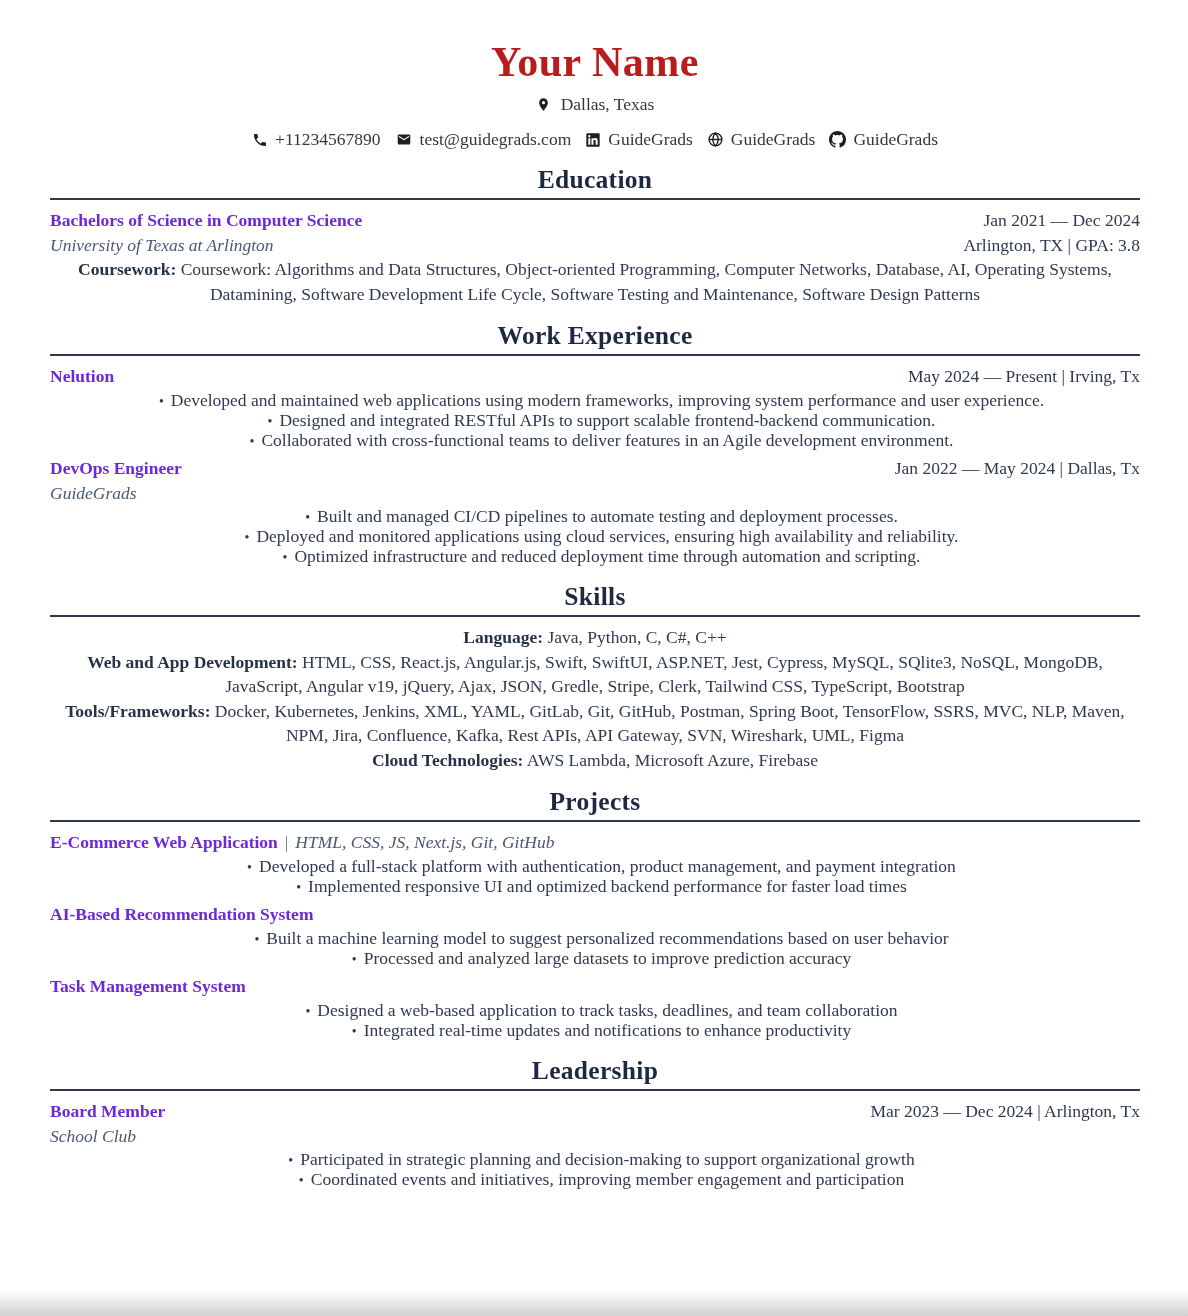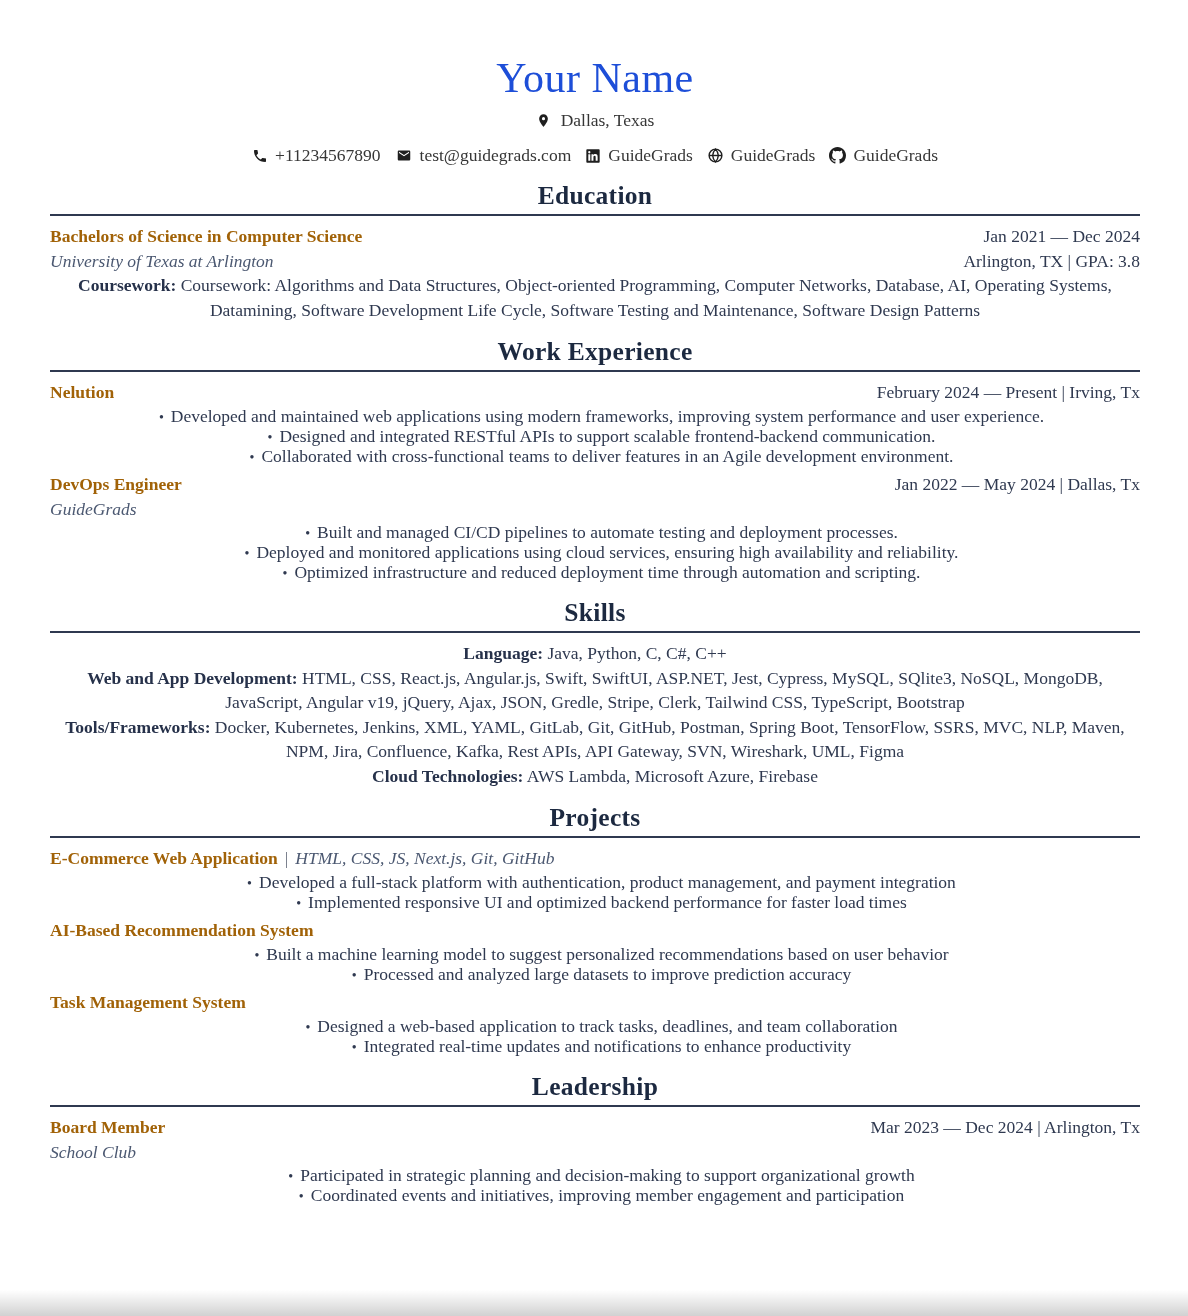--- a/index.html
+++ b/index.html
@@ -5,22 +5,22 @@
   html, body { margin: 0; padding: 0; background: #ffffff; }
   body {
     width: 1188px; height: 1316px; position: relative; overflow: hidden;
     font-family: "Liberation Serif", "DejaVu Serif", serif;
     color: #2f3950; -webkit-font-smoothing: antialiased;
   }
   .page { padding: 26px 48px 0 50px; }
 
   
   h1.name {
-    margin: 28px 0 8px; text-align: center;
-    font-size: 42px; font-weight: 400; color: #1d4ed8; letter-spacing: .5px;
+    margin: 12px 0 8px; text-align: center;
+    font-size: 42px; font-weight: 700; color: #b91c1c; letter-spacing: .5px;
   }
   .loc-row {
     display: flex; justify-content: center; align-items: center; gap: 10px;
     font-size: 17.5px; color: #363636;
   }
   .contact-row {
     display: flex; justify-content: center; align-items: center; gap: 14px;
     margin-top: 14px; font-size: 17.5px; color: #363636;
   }
   .contact-item { display: inline-flex; align-items: center; gap: 7px; cursor: pointer; }
@@ -31,21 +31,21 @@
   section { margin-top: 15px; text-align: center; }
   section h2 {
     margin: 0 0 3px; font-size: 25.5px; font-weight: 700;
     color: #1c2940; letter-spacing: .3px;
   }
   .rule { border-bottom: 2.5px solid #2f3950; margin-bottom: 8px; }
 
   
   .entry { margin-bottom: 2px; }
   .entry-head { display: flex; justify-content: space-between; align-items: baseline; line-height: 24px; }
-  .entry-title { font-weight: 700; font-size: 17.5px; color: #a16207; }
+  .entry-title { font-weight: 700; font-size: 17.5px; color: #6d28d9; }
   .entry-right { font-size: 17.5px; color: #2f3950; white-space: nowrap; }
   .entry-sub { display: flex; justify-content: space-between; align-items: baseline; line-height: 24px; }
   .italic { font-style: italic; color: #4b5871; font-size: 17.5px; }
   .sep { color: #6b7280; font-size: 17.5px; padding: 0 7px; }
 
   
   ul.bullets { list-style: none; margin: 2px 0 5px; padding: 0; }
   ul.bullets li { padding-left: 13px; line-height: 19px; font-size: 17.5px; }
   .marker { margin-right: 7px; font-size: 14px; }
 
@@ -134,21 +134,21 @@
           </div>
           <p class="lline"><b>Coursework:</b> <span>Coursework: Algorithms and Data Structures, Object-oriented Programming, Computer Networks, Database, AI, Operating Systems, Datamining, Software Development Life Cycle, Software Testing and Maintenance, Software Design Patterns</span></p>
         </div>
       </section>
       <section>
         <h2>Work Experience</h2>
         <div class="rule"></div>
         <div class="entry">
           <div class="entry-head">
             <span><span class="entry-title">Nelution</span></span>
-            <span class="entry-right">February 2024 — Present | Irving, Tx</span>
+            <span class="entry-right">May 2024 — Present | Irving, Tx</span>
           </div>
           <ul class="bullets">
             <li><span class="marker">•</span><span>Developed and maintained web applications using modern frameworks, improving system performance and user experience.</span></li>
             <li><span class="marker">•</span><span>Designed and integrated RESTful APIs to support scalable frontend-backend communication.</span></li>
             <li><span class="marker">•</span><span>Collaborated with cross-functional teams to deliver features in an Agile development environment.</span></li>
           </ul>
         </div>
         <div class="entry">
           <div class="entry-head">
             <span><span class="entry-title">DevOps Engineer</span></span>

